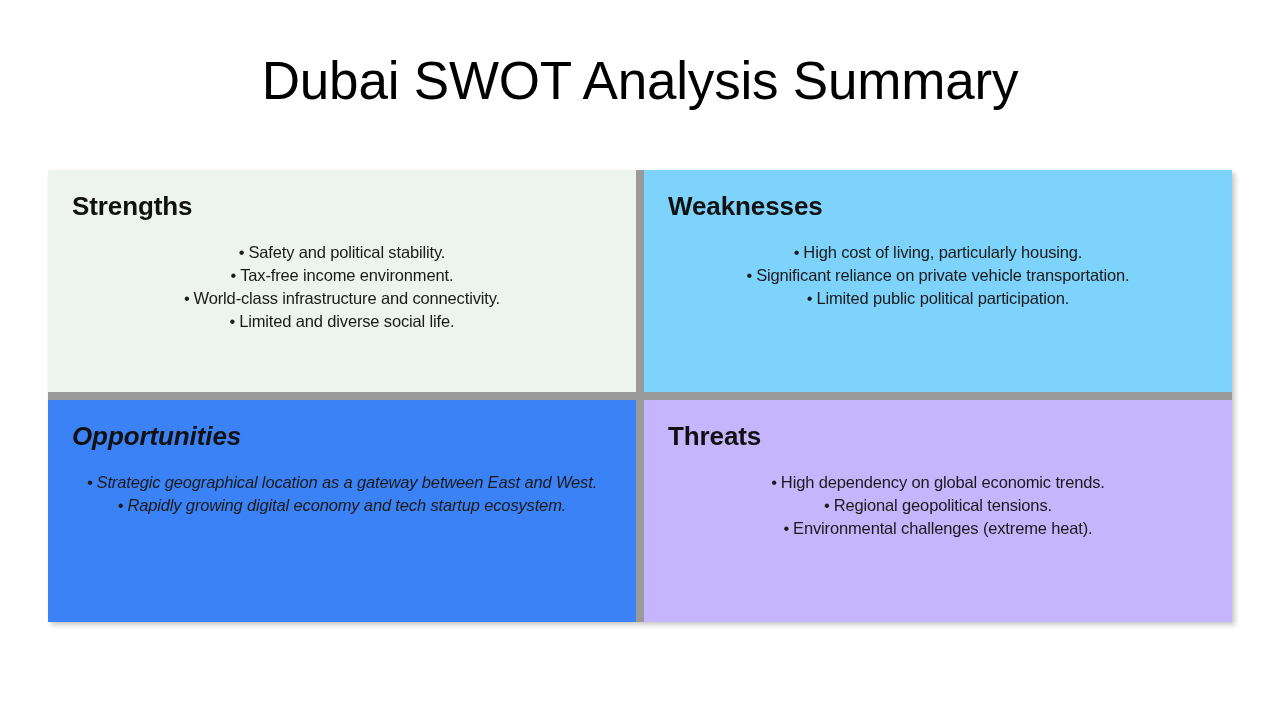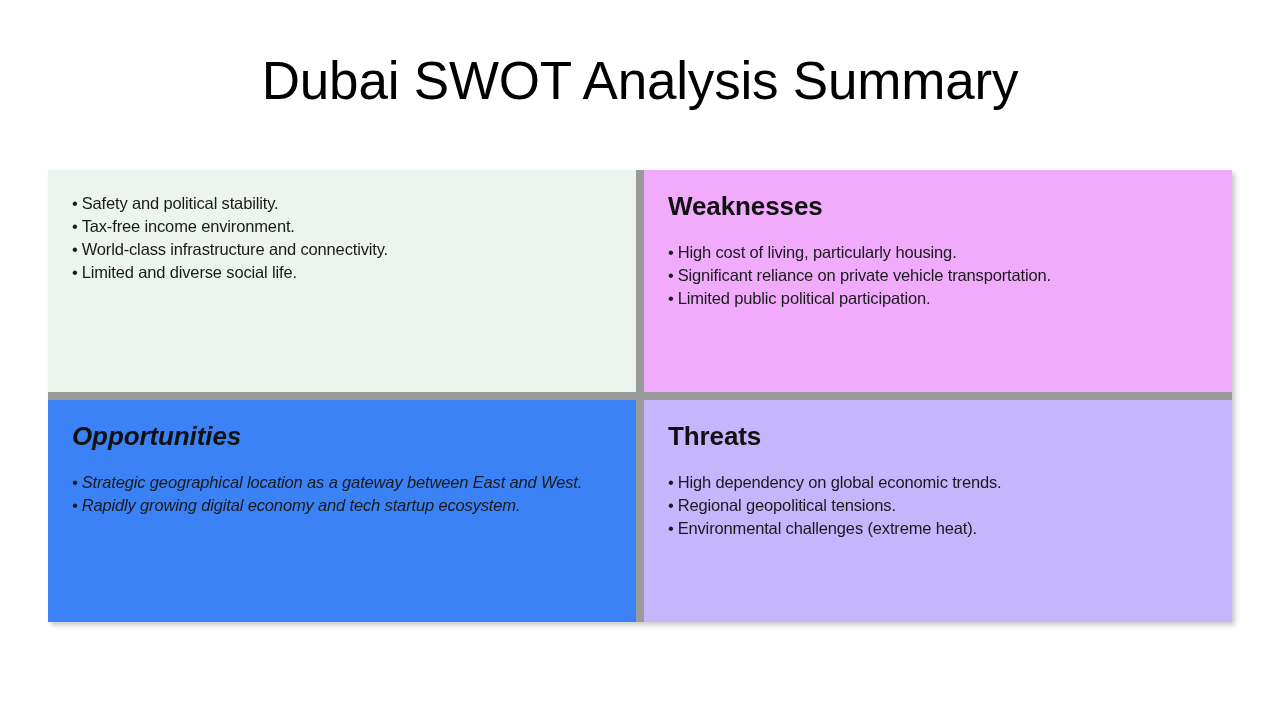--- a/index.html
+++ b/index.html
@@ -54,39 +54,40 @@
     box-shadow: 3px 3px 5px rgba(0,0,0,0.22);
   }
 
   .quadrant {
     position: relative;
     box-sizing: border-box;
     padding: 22px 24px 10px 24px;
     overflow: hidden;
   }
   .q-strengths     { background: #edf3ed; }
-  .q-weaknesses    { background: #f0abfc; }
+  .q-weaknesses    { background: #7dd3fc; }
   .q-opportunities { background: #3b82f6; font-style: italic; }
   .q-threats       { background: #c4b5fd; }
 
   .q-heading {
     font-family: "Liberation Sans", sans-serif;
     font-size: 26px;
     font-weight: bold;
     color: #111111;
     letter-spacing: -0.1px;
     line-height: 1.1;
     margin: 0 0 20px 0;
     white-space: nowrap;
   }
 
   .q-list {
     list-style: none;
     margin: 0;
     padding: 0;
+    text-align: center;
   }
   .q-item {
     font-family: "Liberation Sans", sans-serif;
     font-size: 16.5px;
     font-weight: 400;
     color: #1a1a1a;
     line-height: 23px;
     letter-spacing: -0.15px;
     margin: 0;
     padding: 0;
@@ -100,20 +101,21 @@
 </head>
 <body>
 
 <div class="slide">
 
   <div class="slide-title">Dubai SWOT Analysis Summary</div>
 
   <div class="swot-grid">
 
     <div class="quadrant q-strengths">
+      <div class="q-heading">Strengths</div>
       <ul class="q-list">
         <li class="q-item"><span class="bullet">•</span><span>Safety and political stability.</span></li>
         <li class="q-item"><span class="bullet">•</span><span>Tax-free income environment.</span></li>
         <li class="q-item"><span class="bullet">•</span><span>World-class infrastructure and connectivity.</span></li>
         <li class="q-item"><span class="bullet">•</span><span>Limited and diverse social life.</span></li>
       </ul>
     </div>
 
     <div class="quadrant q-weaknesses">
       <div class="q-heading">Weaknesses</div>

